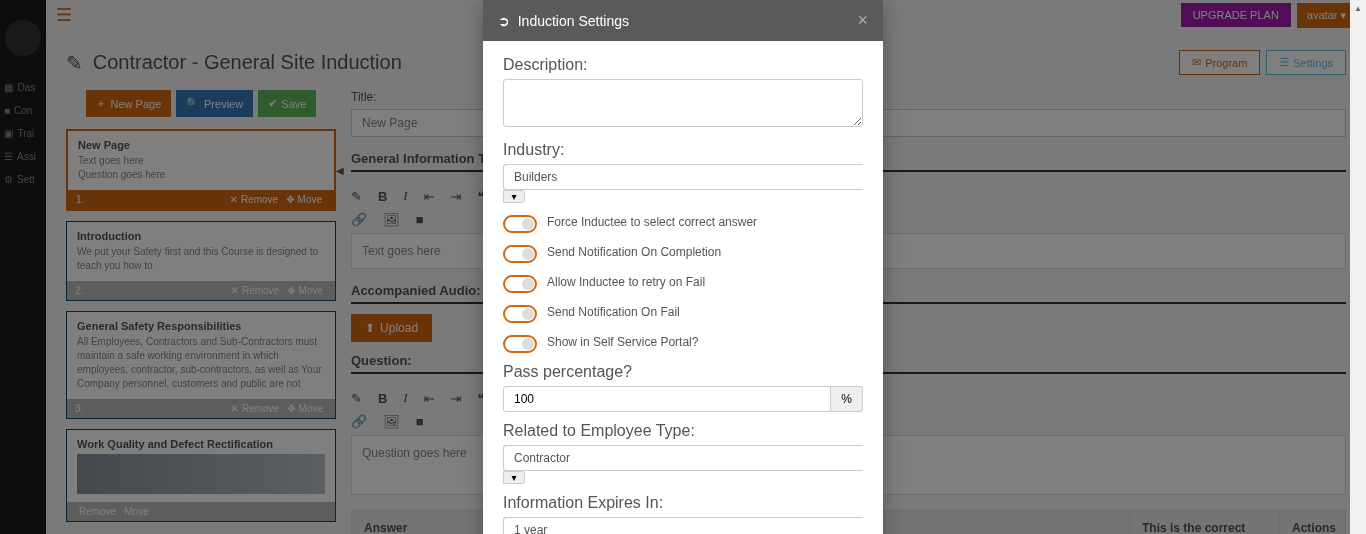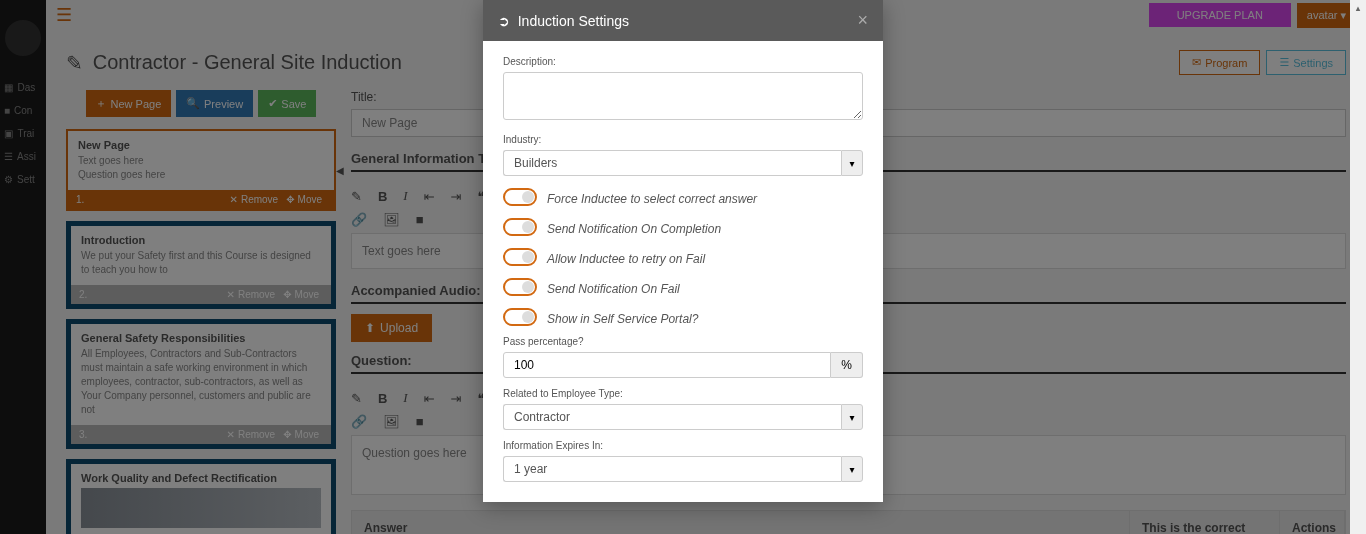--- a/index.html
+++ b/index.html
@@ -7,21 +7,21 @@
     
     
     .left-sidebar { position: absolute; left: 0; top: 0; width: 46px; height: 534px; background: #1a1a1a; z-index: 1; }
     .sidebar-logo { width: 36px; height: 36px; border-radius: 50%; background: #333; margin: 20px auto; }
     .sidebar-item { color: #888; font-size: 10px; padding: 6px 4px; display: flex; align-items: center; gap: 4px; }
     
     
     .topbar { position: absolute; top: 0; left: 46px; right: 0; height: 30px; display: flex; align-items: center; justify-content: space-between; padding: 0 10px; }
     .hamburger { color: #d26911; font-size: 18px; cursor: pointer; }
     .top-right { display: flex; align-items: center; gap: 6px; }
-    .upgrade-btn { background: #d946ef; color: white; font-size: 11px; padding: 6px 28px; border: none; cursor: pointer; }
+    .upgrade-btn { background: #a21caf; color: white; font-size: 11px; padding: 6px 12px; border: none; cursor: pointer; }
     .avatar-btn { background: #d26911; color: white; font-size: 11px; padding: 6px 10px; border: none; cursor: pointer; }
     
     
     .main { position: absolute; top: 30px; left: 46px; right: 0; bottom: 0; padding: 20px; }
     
     
     .title-row { display: flex; justify-content: space-between; align-items: center; margin-bottom: 15px; }
     .page-title { font-size: 20px; color: #555; display: flex; align-items: center; gap: 10px; }
     .title-actions { display: flex; gap: 6px; }
     .btn-invite { background: white; border: 1px solid #d26911; color: #d26911; font-size: 11px; padding: 5px 12px; cursor: pointer; display: flex; align-items: center; gap: 4px; }
@@ -32,21 +32,21 @@
     .col-left { width: 270px; }
     .col-right { flex: 1; }
     
     
     .left-toolbar { display: flex; justify-content: center; gap: 5px; margin-bottom: 12px; }
     .btn-newpage { background: #d26911; color: white; border: none; font-size: 11px; padding: 6px 10px; cursor: pointer; display: flex; align-items: center; gap: 4px; }
     .btn-preview { background: #337ab7; color: white; border: none; font-size: 11px; padding: 6px 10px; cursor: pointer; display: flex; align-items: center; gap: 4px; }
     .btn-save { background: #5cb85c; color: white; border: none; font-size: 11px; padding: 6px 10px; cursor: pointer; display: flex; align-items: center; gap: 4px; }
     
     
-    .page-card { background: white; border: 5px solid #0c4a6e; margin-bottom: 10px; font-size: 11px; }
+    .page-card { background: white; border: 1px solid #0c4a6e; margin-bottom: 10px; font-size: 11px; }
     .page-card.active { border: 2px solid #d26911; }
     .card-body { padding: 8px 10px; }
     .card-title { font-weight: bold; color: #555; margin-bottom: 3px; }
     .card-text { color: #888; font-size: 10px; line-height: 1.4; }
     .card-footer { background: #bbb; color: white; display: flex; align-items: center; padding: 2px 8px; font-size: 10px; }
     .page-card.active .card-footer { background: #d26911; }
     .card-num { flex: 1; }
     .card-action { display: flex; align-items: center; gap: 3px; cursor: pointer; padding: 2px 4px; }
     .card-img { width: 100%; height: 40px; background: linear-gradient(90deg,#8a9199,#b8bec4); margin-top: 4px; }
     
@@ -65,26 +65,26 @@
     .ah-correct { width: 150px; }
     .ah-actions { width: 65px; text-align: right; }
     
     
     .overlay { position: absolute; inset: 0; background: rgba(0,0,0,0.5); z-index: 100; }
     .modal { position: absolute; top: 0; left: 50%; transform: translateX(-50%); width: 400px; background: white; z-index: 101; box-shadow: 0 5px 20px rgba(0,0,0,0.3); }
     .modal-header { background: #5a5a5a; color: white; padding: 10px 15px; display: flex; align-items: center; justify-content: space-between; font-size: 14px; }
     .modal-title { display: flex; align-items: center; gap: 8px; }
     .modal-close { color: #aaa; font-size: 18px; cursor: pointer; }
     .modal-body { padding: 15px 20px 20px; }
-    .m-label { font-size: 10px; color: #555; margin-bottom: 5px; display: block; margin-top: 10px; }
+    .m-label { font-size: 16px; color: #555; margin-bottom: 5px; display: block; margin-top: 10px; }
     .m-textarea { width: 100%; height: 48px; border: 1px solid #ccc; border-radius: 3px; resize: both; }
-    .m-select-wrap { display: flex; }
+    .m-select-wrap { display: flex; flex-direction: column; }
     .m-select { flex: 1; border: 1px solid #ccc; border-radius: 3px 0 0 3px; padding: 5px 10px; font-size: 12px; color: #555; background: white; border-right: none; }
     .m-select-arrow { width: 22px; border: 1px solid #ccc; background: #eee; border-radius: 0 3px 3px 0; display: flex; align-items: center; justify-content: center; font-size: 10px; cursor: pointer; }
-    .m-toggle-row { display: flex; align-items: flex-end; gap: 10px; margin-top: 12px; font-style: italic; }
+    .m-toggle-row { display: flex; align-items: flex-start; gap: 10px; margin-top: 12px; }
     .m-toggle { width: 34px; height: 18px; border: 2px solid #d26911; border-radius: 10px; position: relative; cursor: pointer; background: white; }
     .m-toggle::after { content: ''; position: absolute; width: 12px; height: 12px; background: #ddd; border-radius: 50%; top: 1px; right: 1px; }
     .m-toggle-label { font-size: 12px; color: #555; }
     .m-input-group { display: flex; margin-top: 5px; justify-content: flex-end; }
     .m-input { flex: 1; border: 1px solid #ccc; border-radius: 3px 0 0 3px; padding: 5px 10px; font-size: 12px; }
     .m-addon { border: 1px solid #ccc; border-left: none; background: #eee; padding: 5px 10px; font-size: 12px; border-radius: 0 3px 3px 0; }
     
     
     .scrollbar { position: absolute; right: 0; top: 0; width: 16px; height: 534px; background: #f0f0f0; z-index: 200; }
     .scroll-arrow { height: 16px; display: flex; align-items: center; justify-content: center; font-size: 9px; color: #666; cursor: pointer; }

